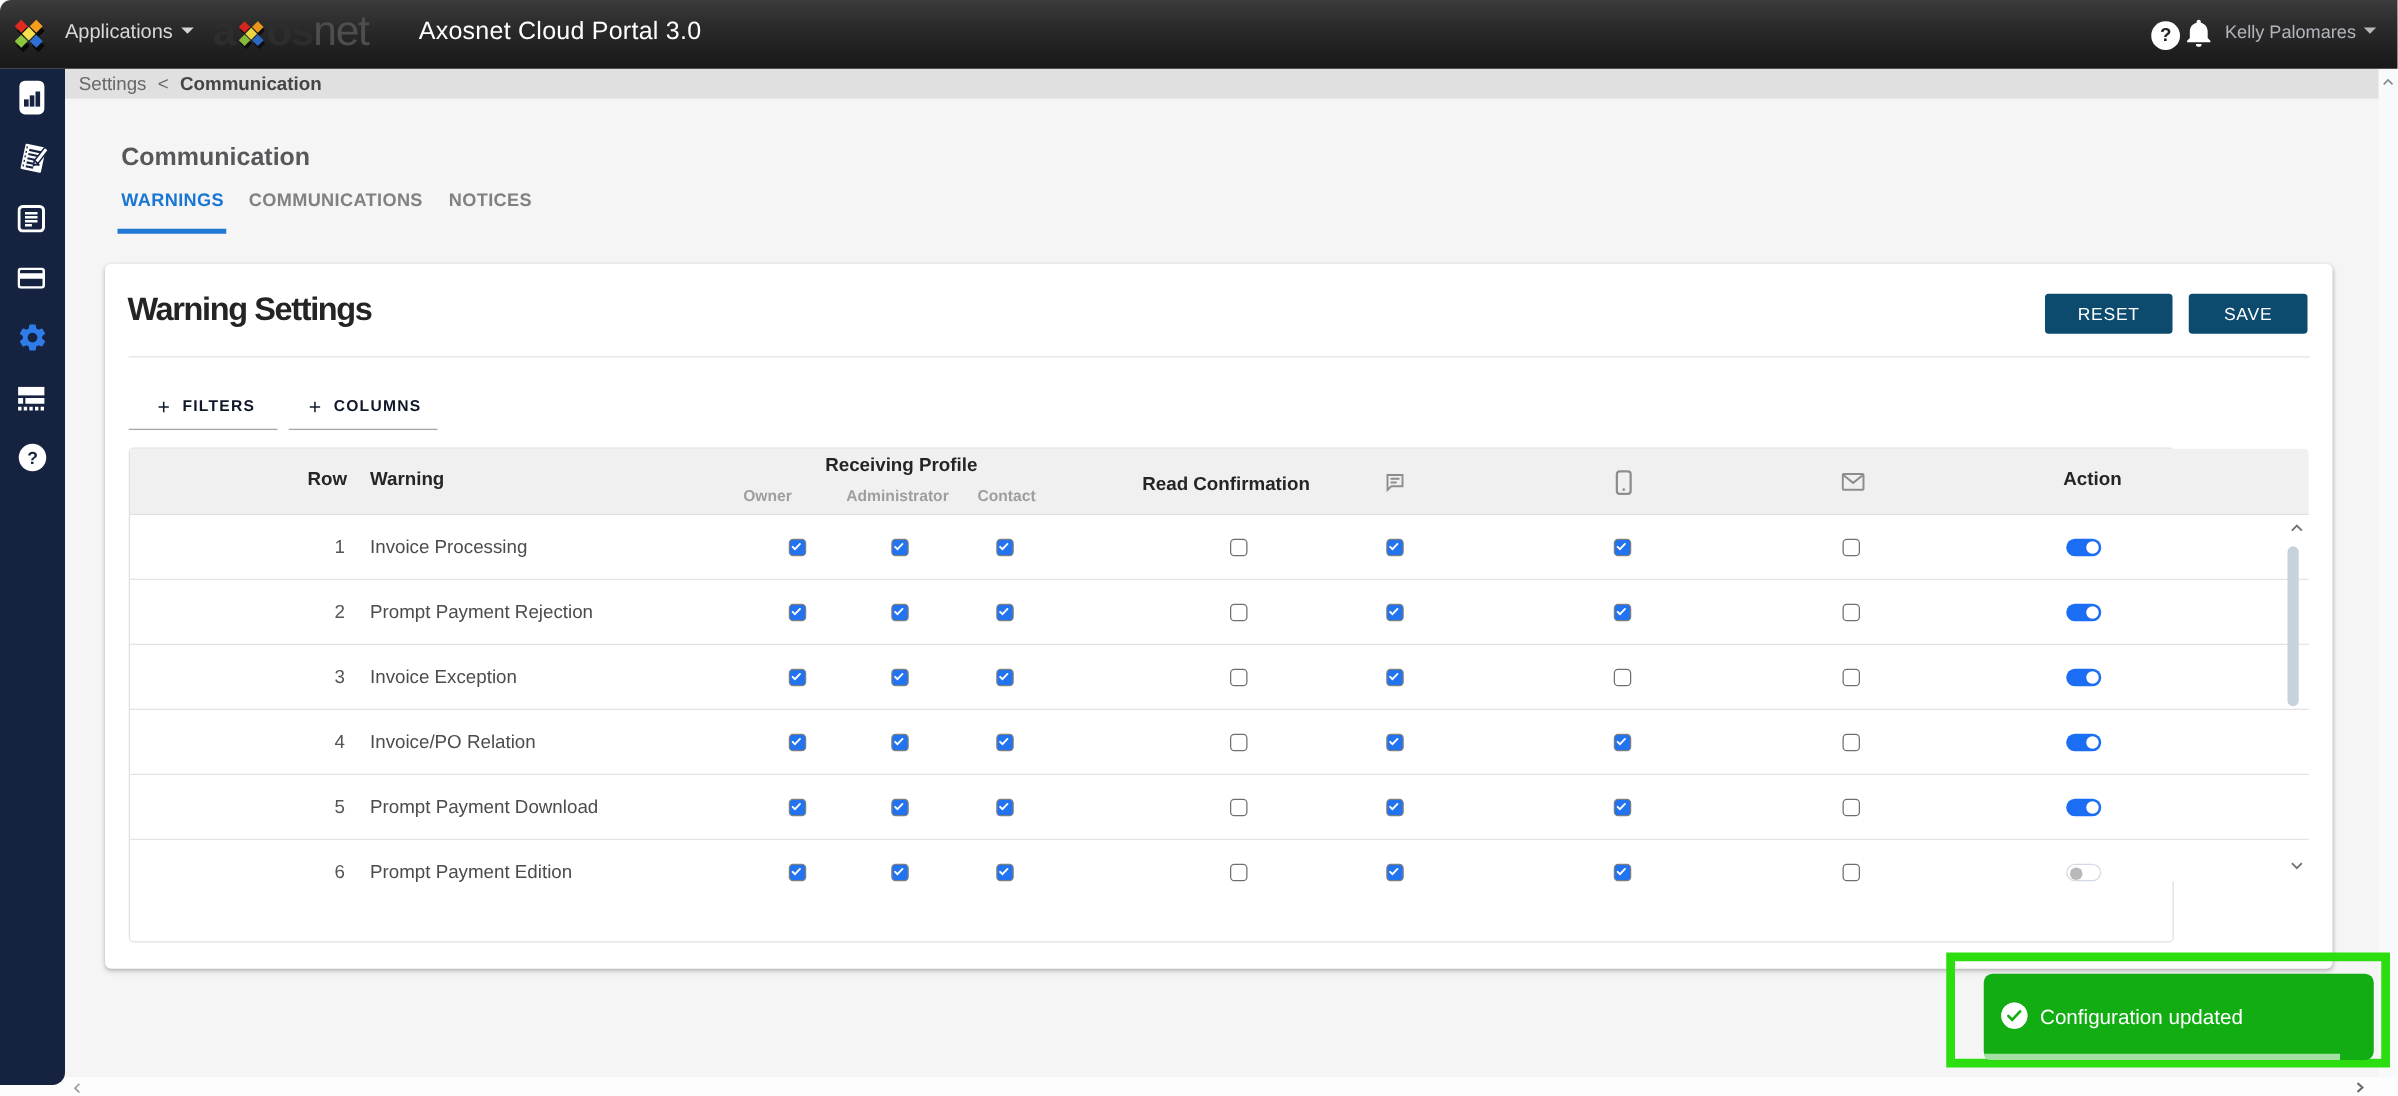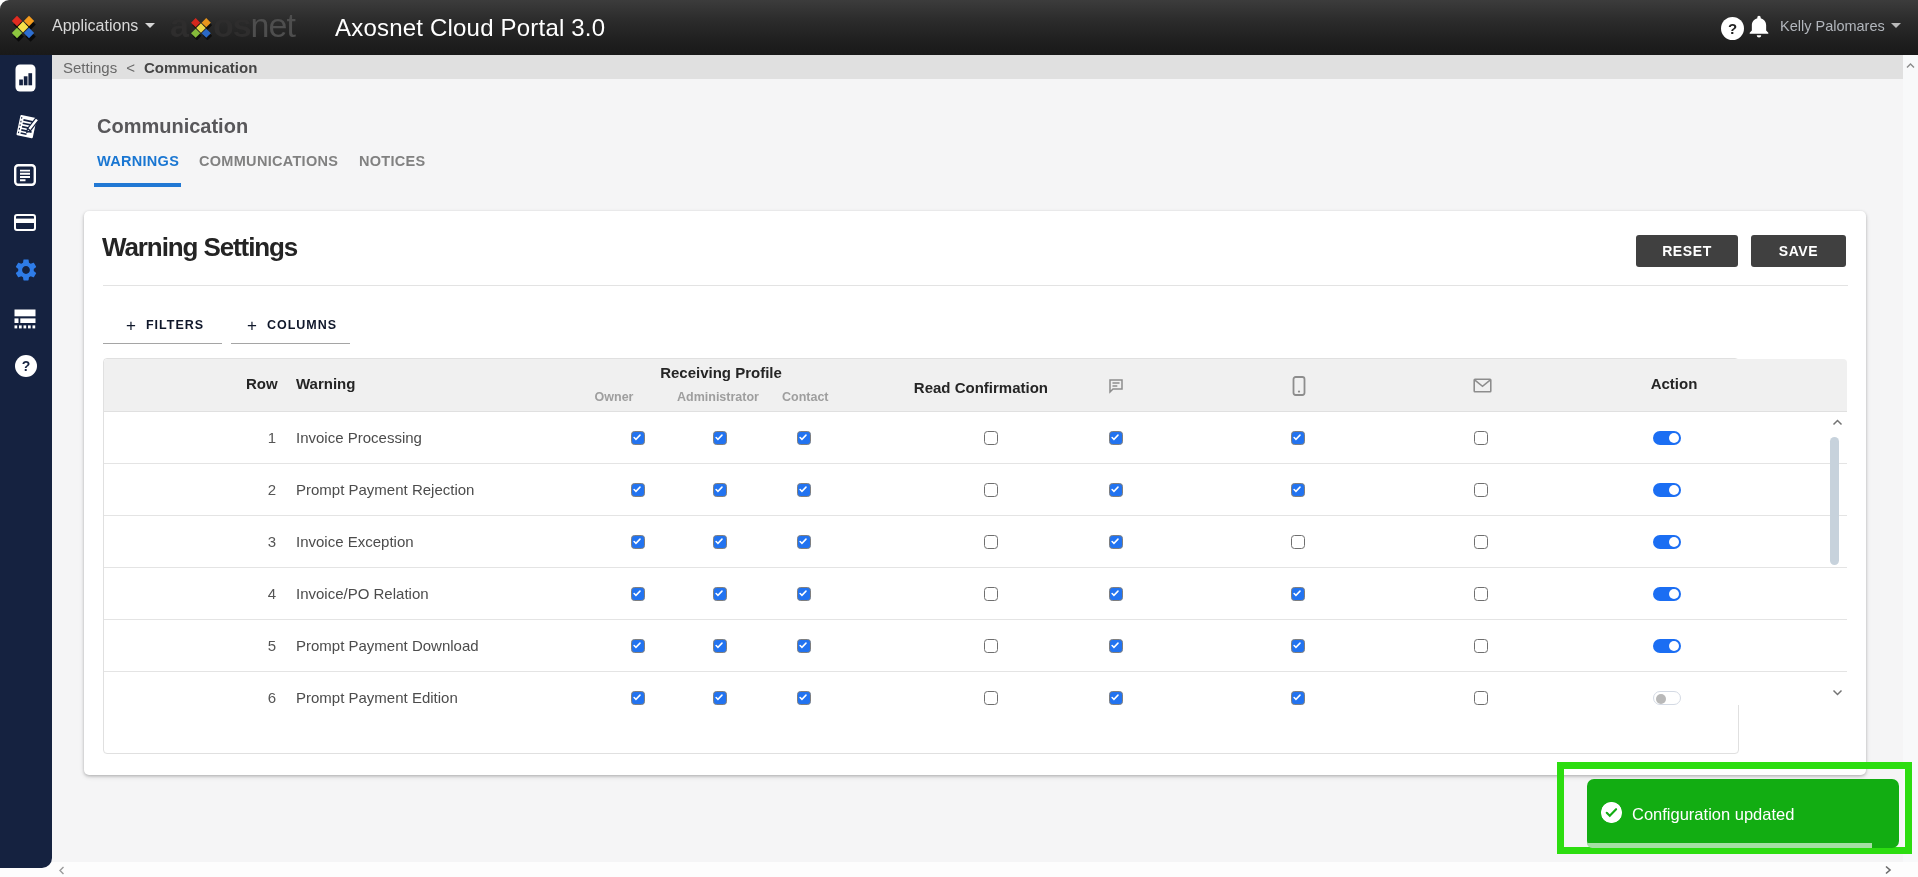--- a/index.html
+++ b/index.html
@@ -6,21 +6,21 @@
 html,body { width:1918px; height:877px; overflow:hidden; background:#fff; font-family:"Liberation Sans", sans-serif; }
 .abs { position:absolute; }
 
 
 #topbar { position:absolute; left:0; top:0; width:1918px; height:55px;
   background:linear-gradient(180deg,#3c3c3c 0%,#2c2c2c 35%,#1f1f1f 75%,#191919 100%);
   border-top-left-radius:9px; z-index:50; }
 #apps { position:absolute; left:52px; top:17px; color:#d8d8d8; font-size:16px; }
 #apps .caret { display:inline-block; margin-left:7px; vertical-align:3px;
   width:0; height:0; border-left:5px solid transparent; border-right:5px solid transparent; border-top:5px solid #d6d6d6; }
-#title { position:absolute; left:335px; top:14px; color:#fff; font-size:24px; font-weight:500; letter-spacing:0.2px; }
+#title { position:absolute; left:335px; top:14px; color:#fff; font-size:20px; font-weight:500; letter-spacing:0.2px; }
 #ghost { position:absolute; left:170px; top:6px; font-size:34px; font-weight:700; color:#2e2d2d; letter-spacing:-1px; }
 #ghost .net { color:#4e4e4e; font-weight:400;text-align:right; }
 #helpc { position:absolute; left:1721px; top:17px; width:23px; height:23px; border-radius:50%; background:#fff;
   color:#222; font-weight:700; font-size:15px; text-align:center; line-height:23px; }
 #kelly { position:absolute; left:1780px; top:18px; color:#b2b6bc; font-size:14.5px; white-space:nowrap;text-align:right; }
 #kelly .caret { display:inline-block; margin-left:6px; vertical-align:3px;
   width:0; height:0; border-left:5px solid transparent; border-right:5px solid transparent; border-top:5px solid #b9b9b9; }
 
 
 #sidebar { position:absolute; left:0; top:55px; width:52px; height:813px; background:#152240;
@@ -38,22 +38,22 @@
 .tab { position:absolute; top:153px; font-size:14.5px; font-weight:700; letter-spacing:0.3px; color:#818181; }
 #tab1 { left:97px; color:#1976d2; }
 #tab2 { left:199px; }
 #tab3 { left:359px; }
 #tabline { position:absolute; left:94px; top:183px; width:87px; height:4px; background:#2178d4; }
 
 
 #card { position:absolute; left:84px; top:211px; width:1782px; height:564px; background:#fff;
   border-radius:5px; box-shadow:0 1px 3px rgba(0,0,0,0.2), 0 2px 5px rgba(0,0,0,0.12); }
 #cardh { position:absolute; left:18px; top:21px; font-size:26px; font-weight:700; letter-spacing:-1.1px; color:#242424; }
-.gbtn { position:absolute; top:24px; height:32px; background:#404040; border-radius:3px; color:#fff;
-  font-size:14px; font-weight:700; letter-spacing:0.6px; text-align:center; line-height:32px; }
+.gbtn { position:absolute; top:24px; height:32px; background:#0c4a6e; border-radius:3px; color:#fff;
+  font-size:14px; font-weight:400; letter-spacing:0.6px; text-align:center; line-height:32px; }
 #breset { left:1552px; width:102px; }
 #bsave { left:1667px; width:95px; }
 #carddiv { position:absolute; left:19px; top:74px; width:1745px; height:1px; background:#e3e3e3; }
 .expander { position:absolute; top:105px; font-size:12.5px; font-weight:700; letter-spacing:1px; color:#0f172a; }
 .expander .plus { font-weight:400; font-size:17px; vertical-align:-2px; margin-right:9px; }
 #exp1 { left:42px; }
 #exp2 { left:163px; }
 .expline { position:absolute; top:132px; height:1px; background:#a5a5a5; }
 #expl1 { left:19px; width:119px; }
 #expl2 { left:147px; width:119px; }

